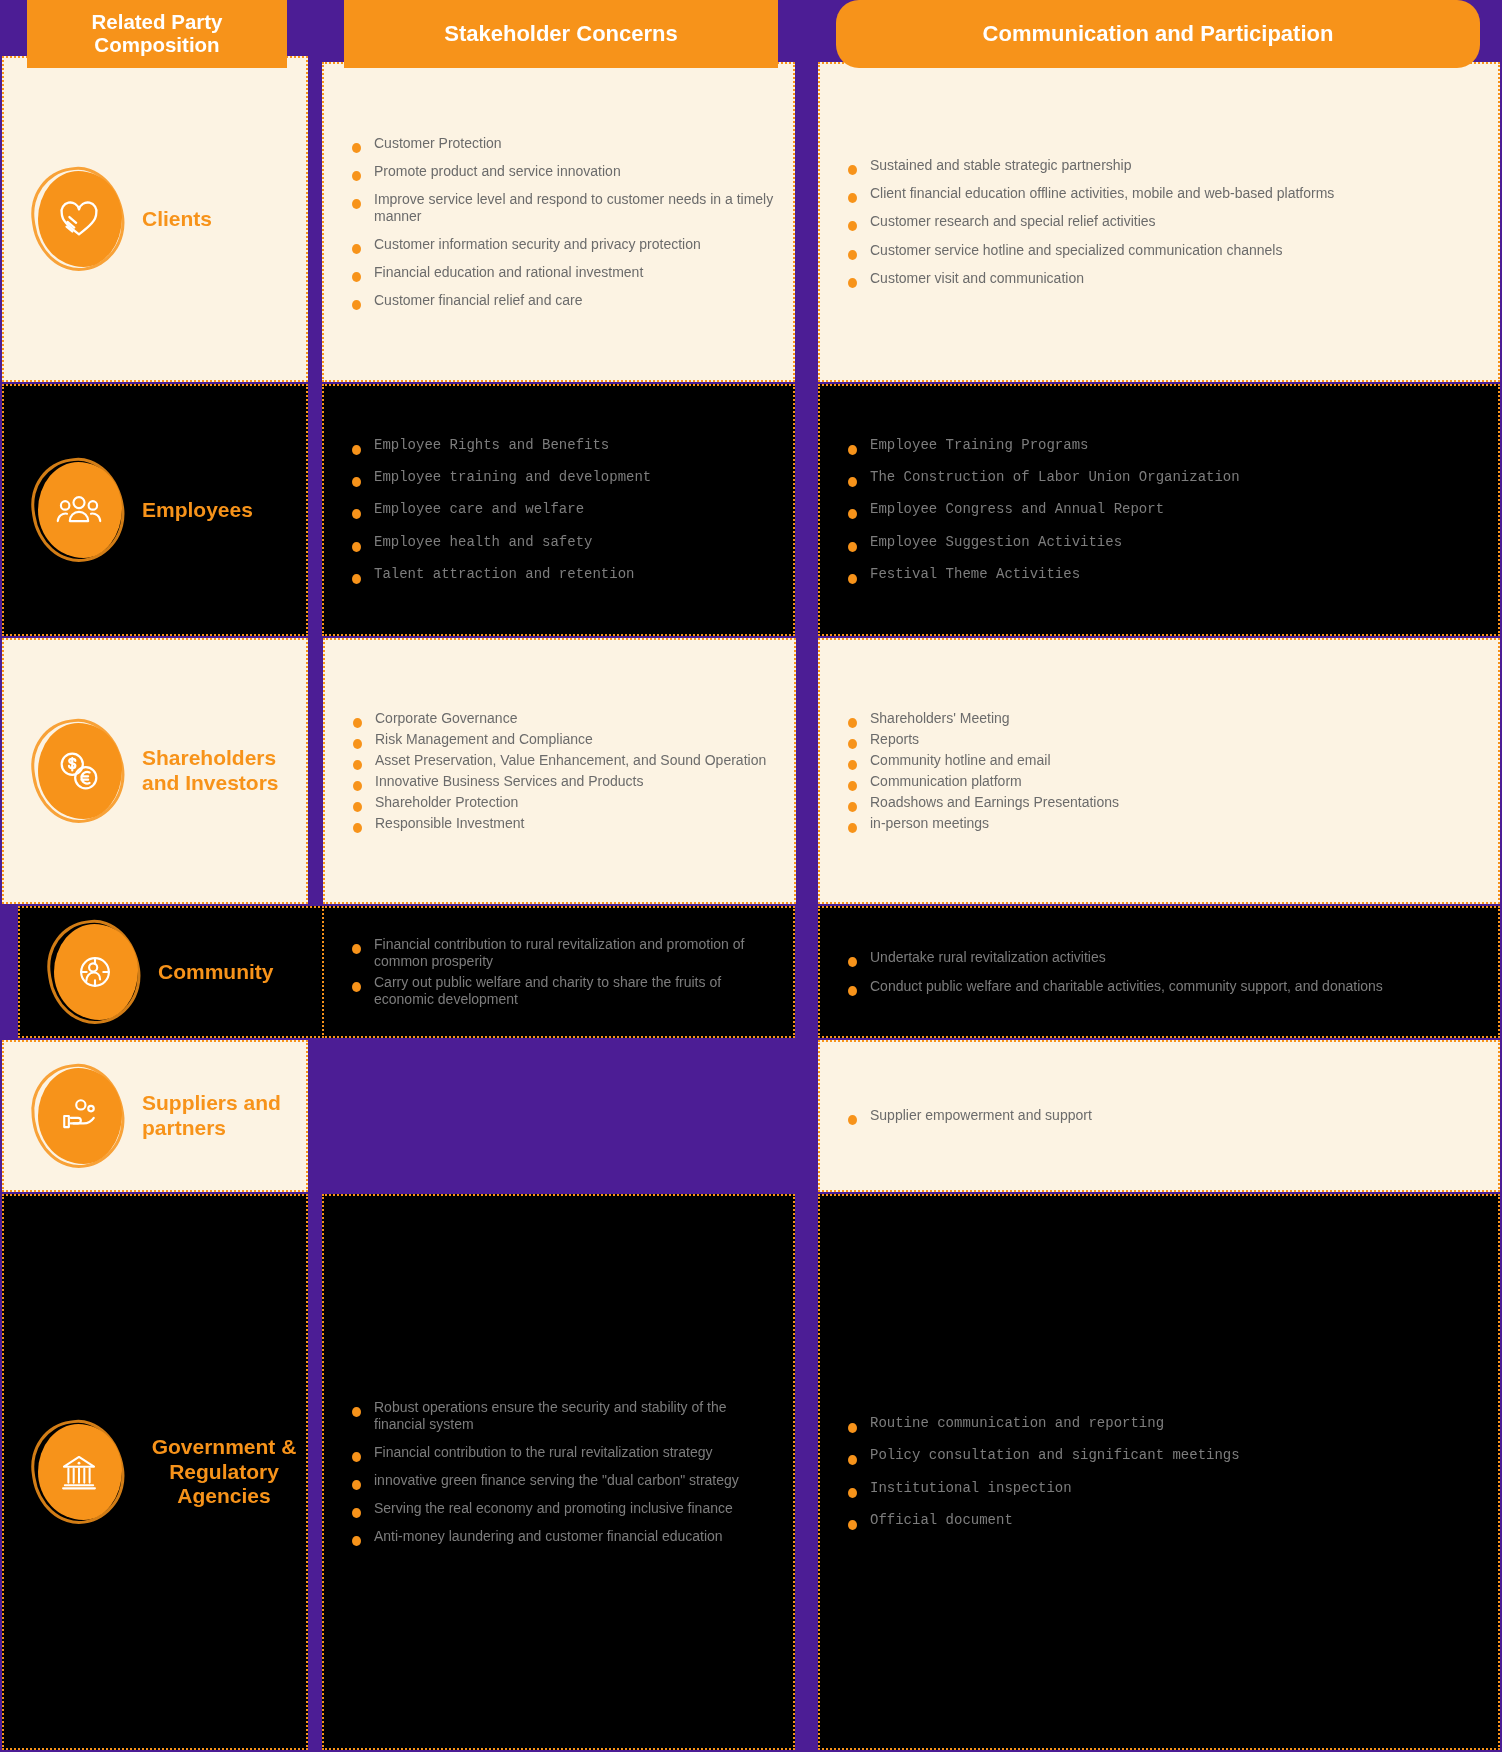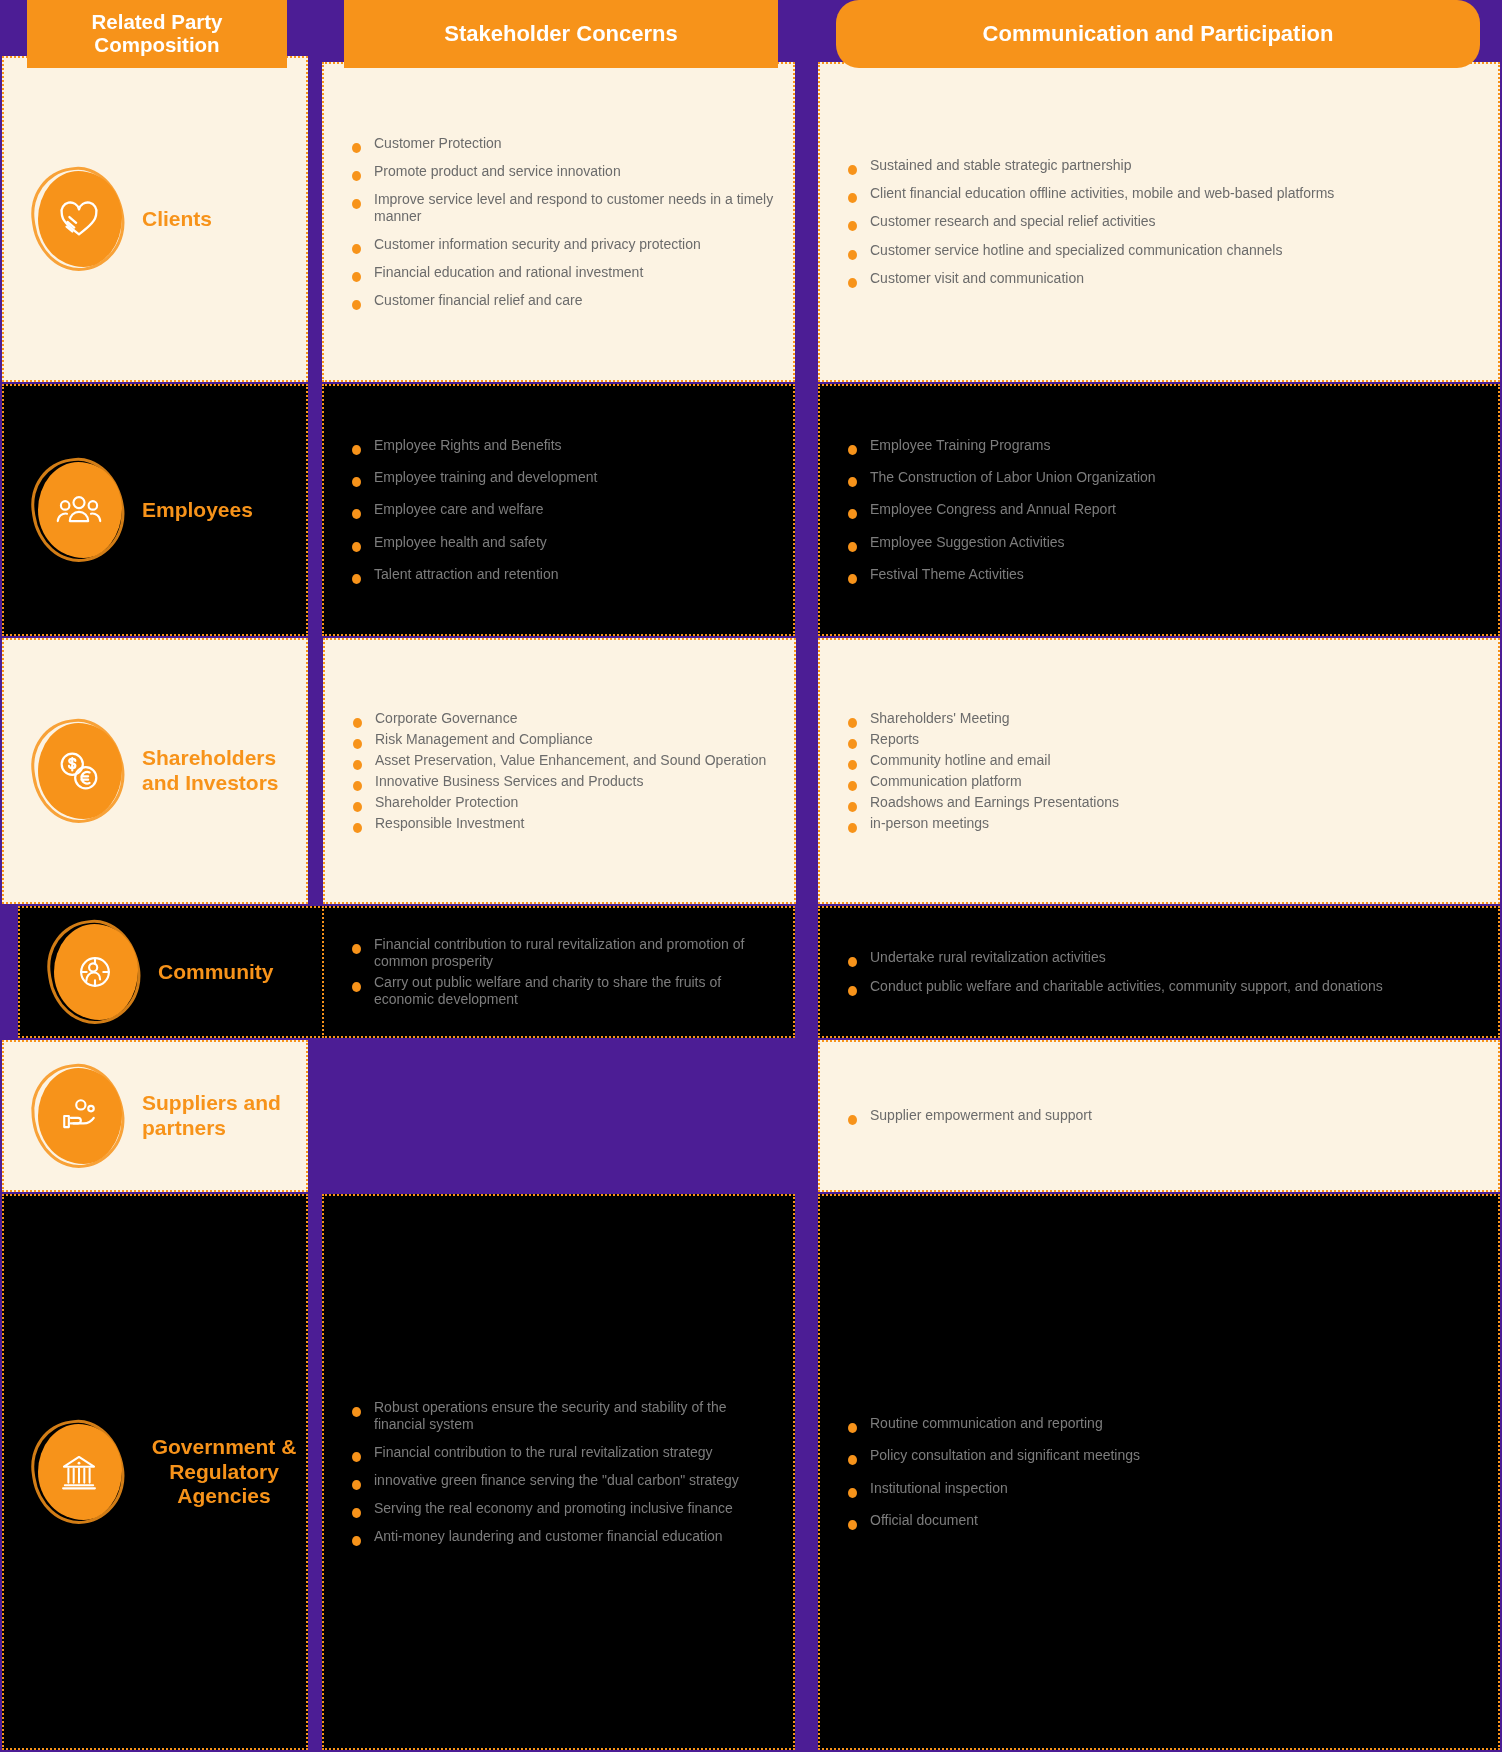--- a/index.html
+++ b/index.html
@@ -98,21 +98,21 @@
   ul.blist.light li { color: #6B6B6B; }
   ul.blist.dark  li { color: #7D7D7D; }
   ul.blist li::before {
     content: "";
     position: absolute;
     left: 4px; top: 8px;
     width: 9px; height: 10px;
     border-radius: 50%;
     background: #F7931A;
   }
-  ul.gap-lg li { margin-bottom: 15px; }
+  ul.gap-lg li { margin-bottom: 15px; font-family: Liberation Mono, monospace; }
   ul.gap-md li { margin-bottom: 11px; }
   ul.gap-sm li { margin-bottom: 4px; }
   ul.blist li:last-child { margin-bottom: 0; }
 
   .c3pad { padding-left: 36px; padding-right: 20px; }
 </style>
 </head>
 <body>
 
 <div class="board">

